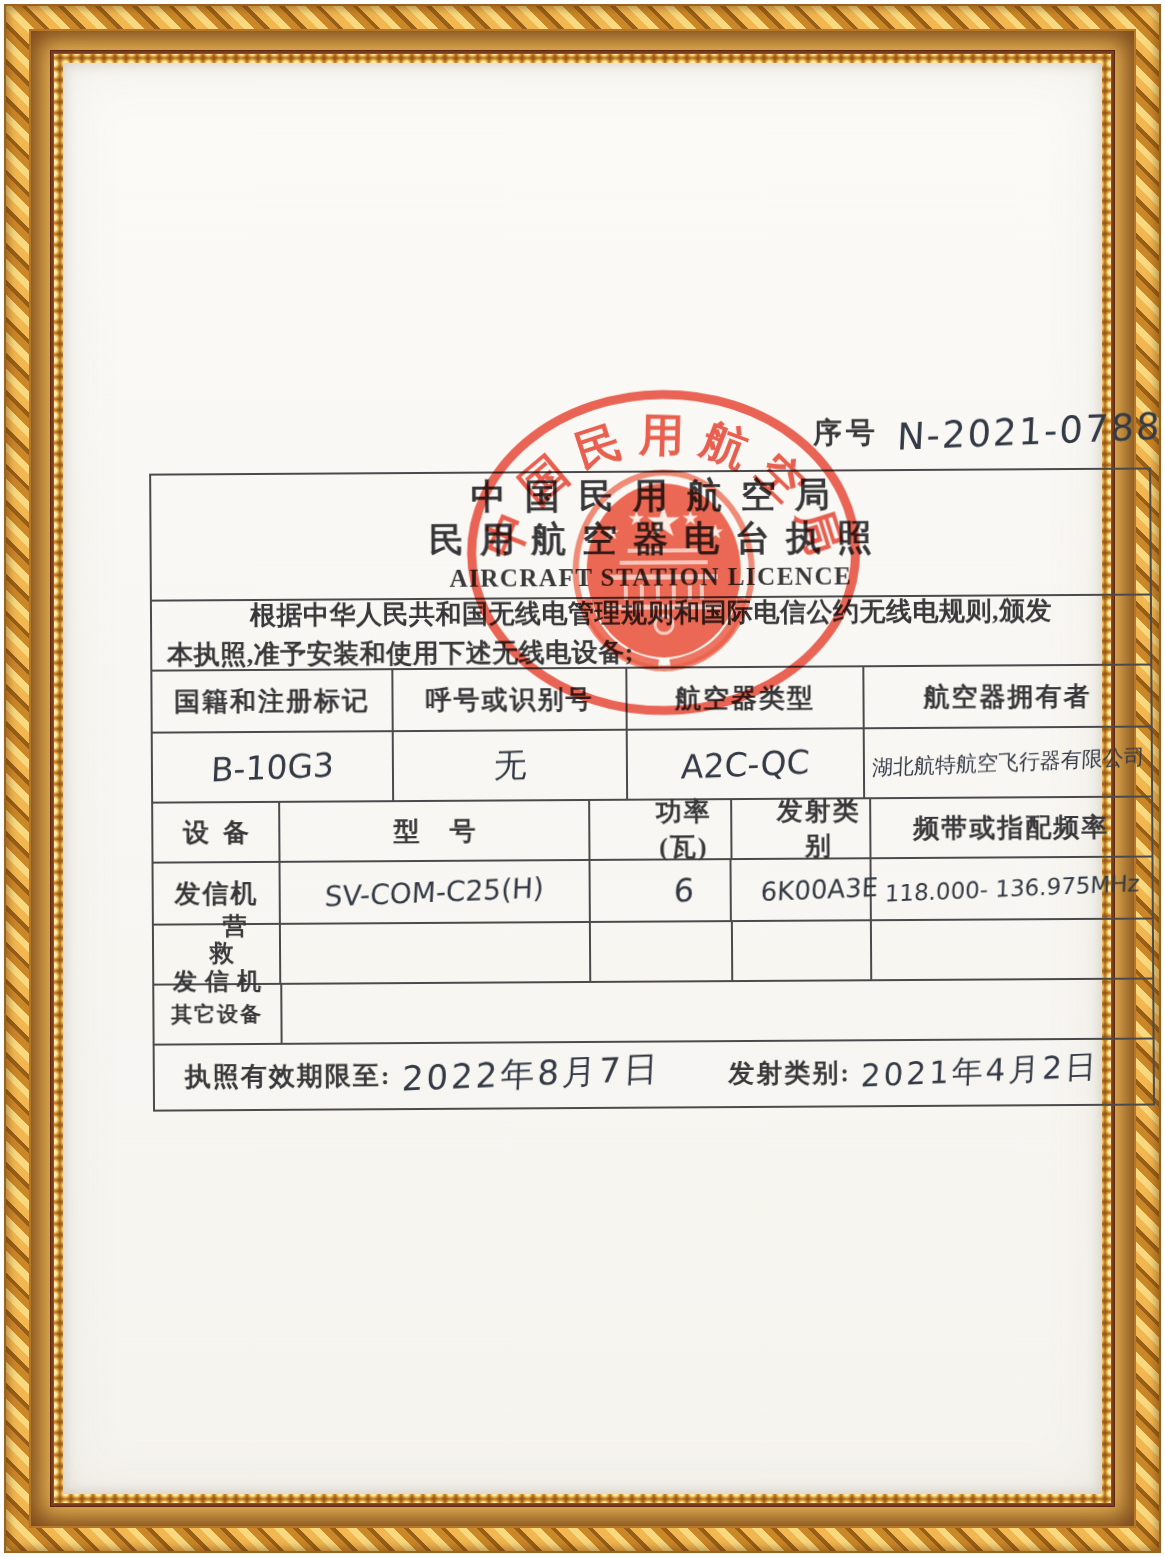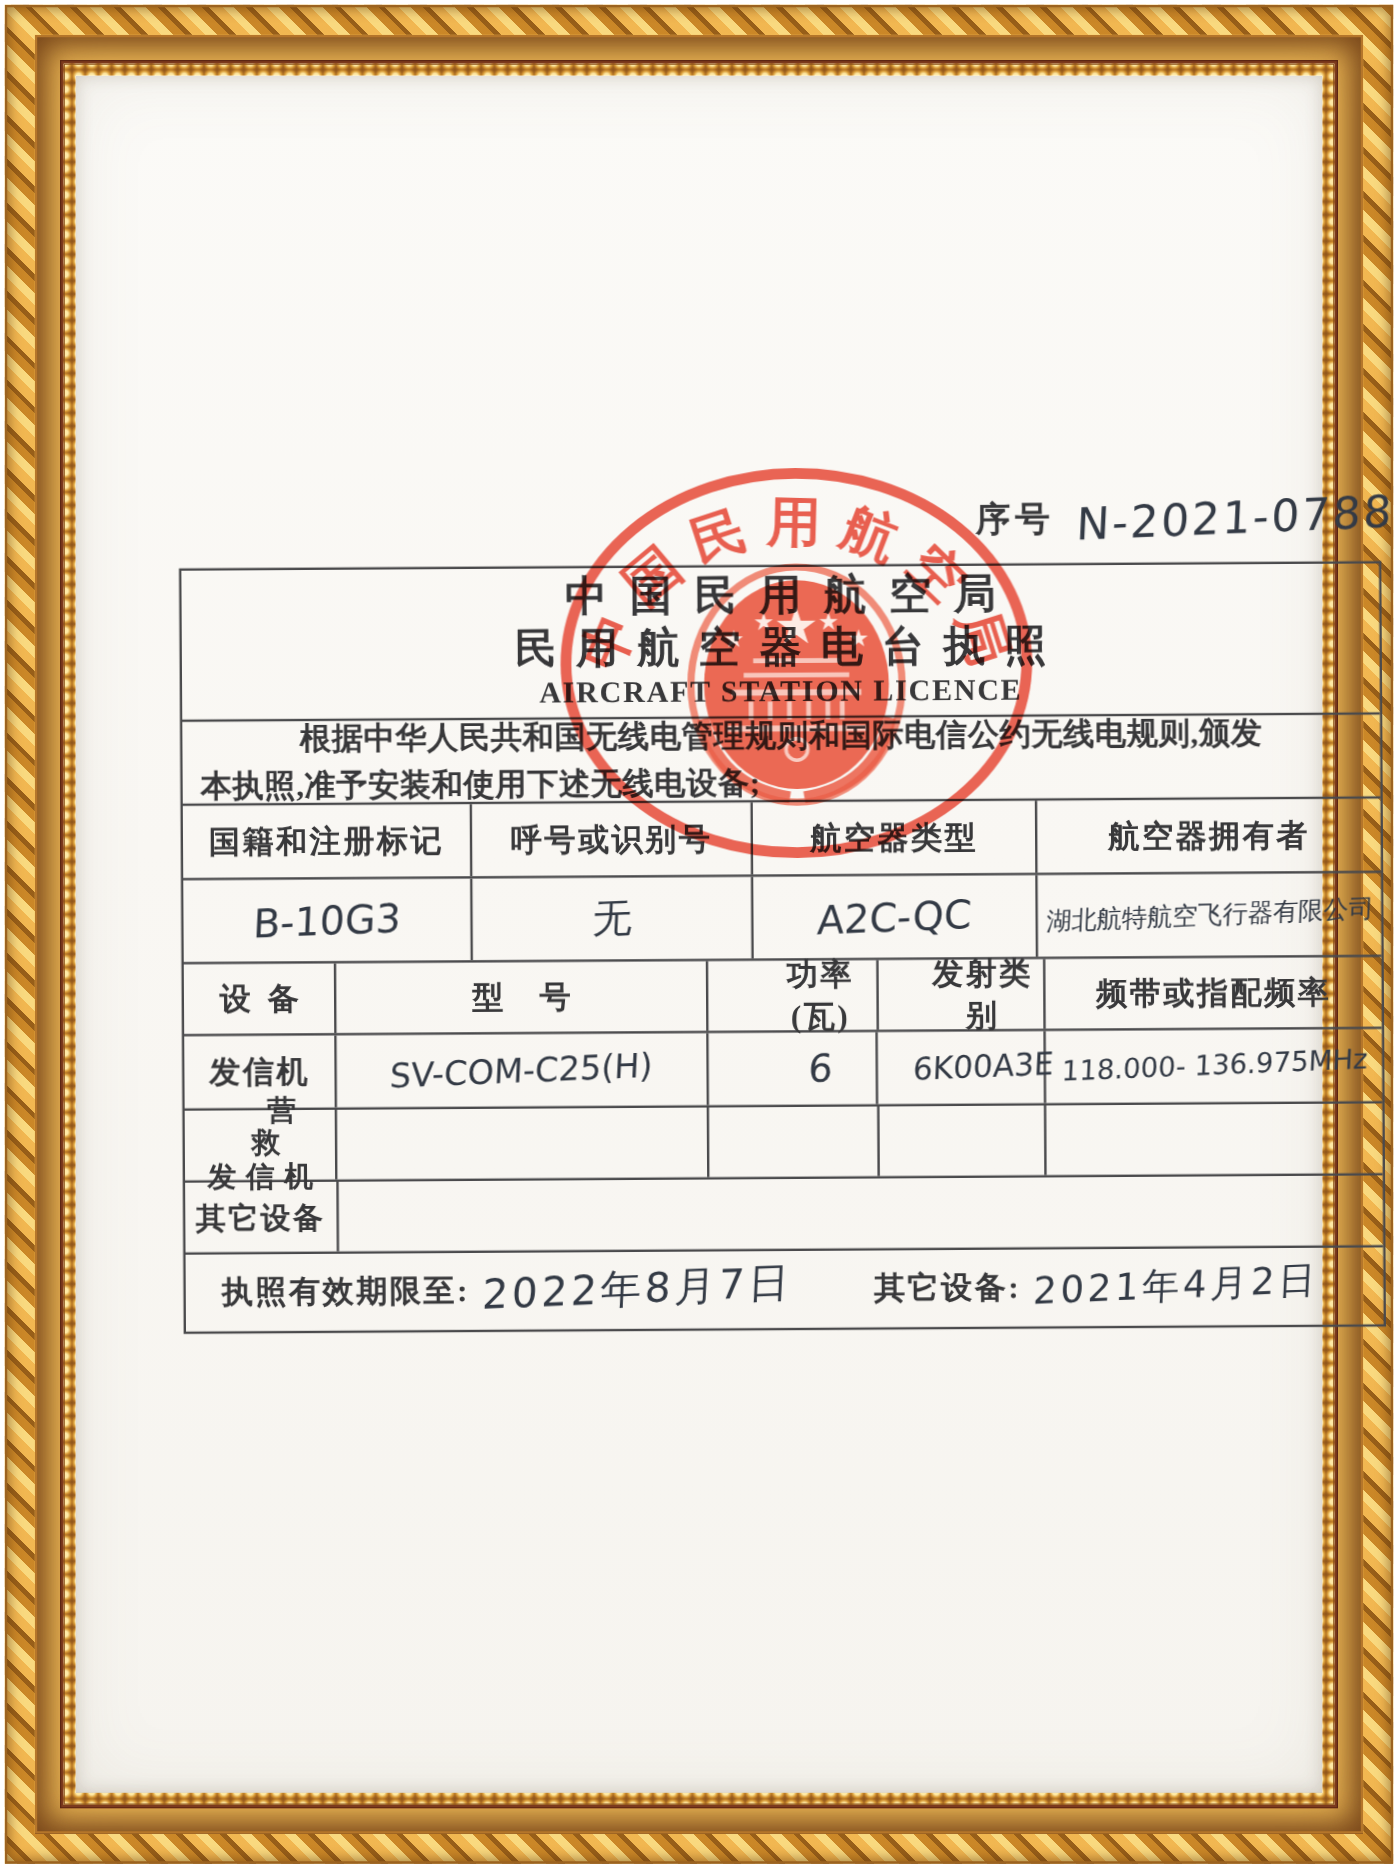--- a/index.html
+++ b/index.html
@@ -153,33 +153,33 @@
             </div>
           <div class="cell c2d">
               <span class="hand"></span>
             </div>
           <div class="cell c2e">
               <span class="hand"></span>
             </div>
         </div>
 
         <div class="row r-other">
-          <div class="cell c2a print h-cell" style="font-size:25px;text-align:center;">其它设备</div>
+          <div class="cell c2a print h-cell" style="font-size:21px;text-align:center;">其它设备</div>
           <div class="cell merged">
               <span class="hand"></span>
             </div>
         </div>
 
         <div class="row r-dates">
           <div style="padding-left:30px;display:flex;align-items:center;">
             <span class="print dt-lab">执照有效期限至:</span>
             <span class="hand dt-val">2022年8月7日</span>
           </div>
           <div style="padding-left:68px;display:flex;align-items:center;">
-            <span class="print dt-lab">其它设备:</span>
+            <span class="print dt-lab">发射类别:</span>
             <span class="hand dt-val" style="font-size:31px;">2021年4月2日</span>
           </div>
         </div>
 
       </div>
 
       <div class="seal">
         <svg width="420" height="352" viewBox="0 0 420 352" xmlns="http://www.w3.org/2000/svg">
           <defs>
             <path id="star" d="M0,-1 L0.2245,-0.309 0.951,-0.309 0.363,0.118 0.588,0.809 0,0.382 -0.588,0.809 -0.363,0.118 -0.951,-0.309 -0.2245,-0.309 Z"></path>

